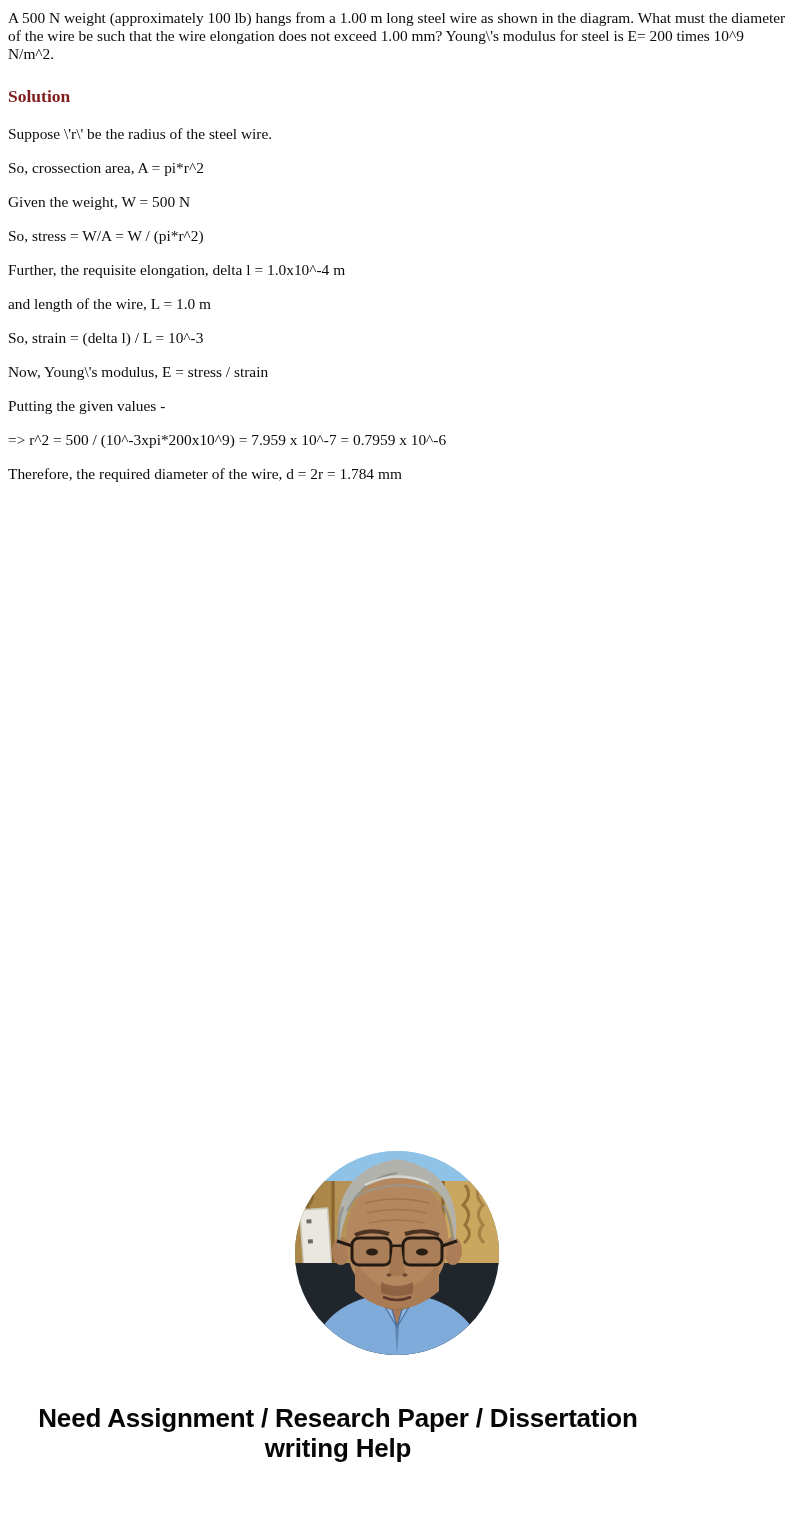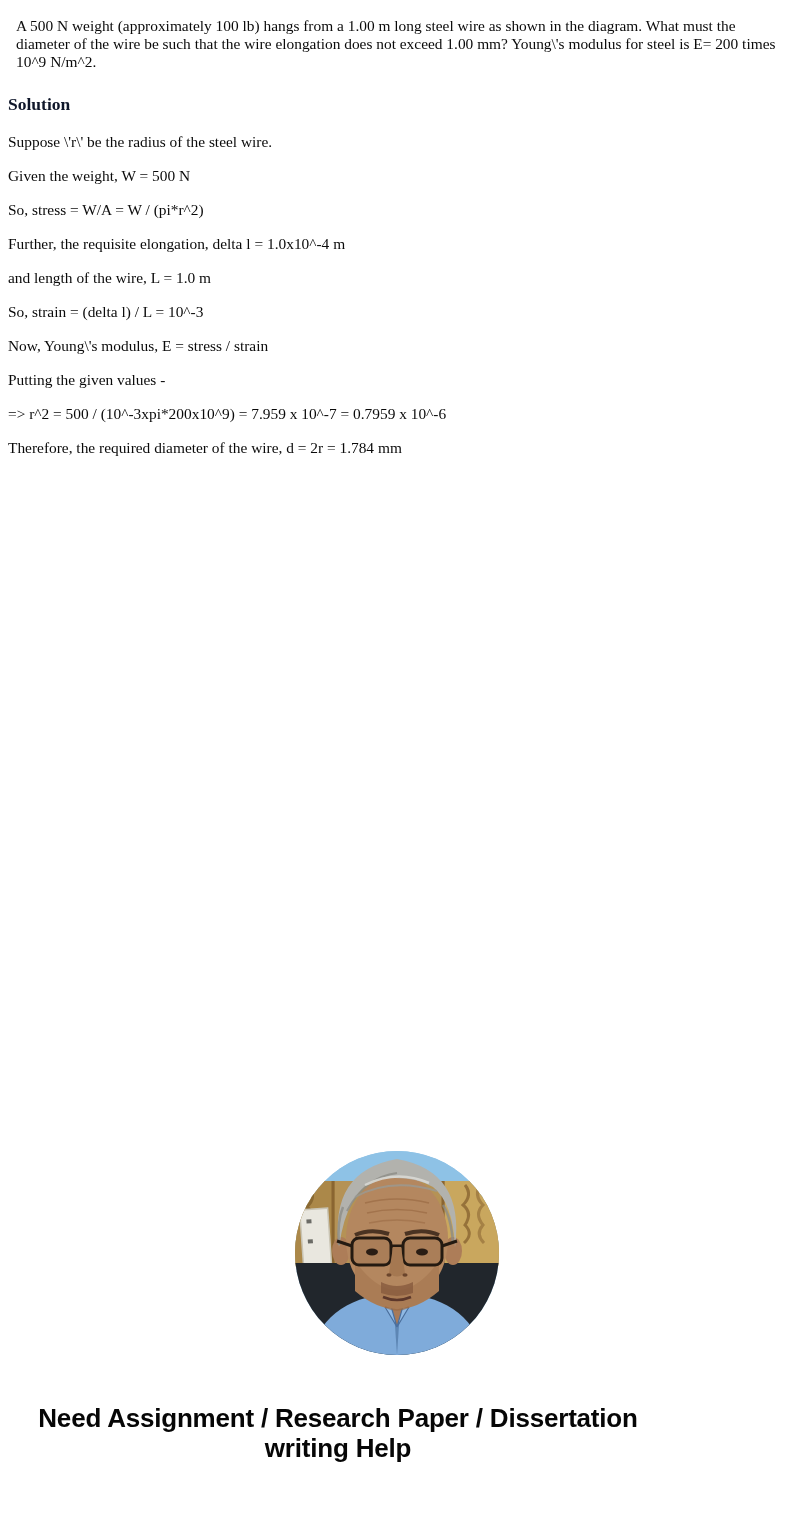--- a/index.html
+++ b/index.html
@@ -9,32 +9,32 @@
     background: #ffffff;
     position: relative;
     overflow: hidden;
     font-family: "Liberation Serif", serif;
     color: #000000;
   }
   .content {
     padding: 9px 8px 0 8px;
   }
   .problem {
-    margin: 8px;
+    margin: 0;
     font-size: 15.4px;
     line-height: 18px;
     max-width: 782px;
     color: #0a0a0a;
   }
   .solution-heading {
     margin: 23px 0 0 0;
     font-size: 17.5px;
     line-height: 20px;
     font-weight: bold;
-    color: #0f172a;
+    color: #7f1d1d;
   }
   .steps {
     margin-top: 20px;
   }
   .step {
     margin: 0 0 18px 0;
     font-size: 15.4px;
     line-height: 16px;
     white-space: pre-wrap;
     color: #0a0a0a;
@@ -73,20 +73,21 @@
   }
 </style>
 </head>
 <body>
 
 <div class="content">
   <p class="problem">A 500 N weight (approximately 100 lb) hangs from a 1.00 m long steel wire as shown in the diagram. What must the diameter of the wire be such that the wire elongation does not exceed 1.00 mm? Young\'s modulus for steel is E= 200 times 10^9 N/m^2.</p>
   <h2 class="solution-heading">Solution</h2>
   <div class="steps">
     <p class="step">Suppose \'r\' be the radius of the steel wire.</p>
+    <p class="step">So, crossection area, A = pi*r^2</p>
     <p class="step">Given the weight, W = 500 N</p>
     <p class="step">So, stress = W/A = W / (pi*r^2)</p>
     <p class="step">Further, the requisite elongation, delta l = 1.0x10^-4 m</p>
     <p class="step">and length of the wire, L = 1.0 m</p>
     <p class="step">So, strain = (delta l) / L = 10^-3</p>
     <p class="step">Now, Young\'s modulus, E = stress / strain</p>
     <p class="step">Putting the given values -</p>
     <p class="step">=&gt; r^2 = 500 / (10^-3xpi*200x10^9) = 7.959 x 10^-7 = 0.7959 x 10^-6</p>
     <p class="step">Therefore, the required diameter of the wire, d = 2r = 1.784 mm</p>
   </div>

